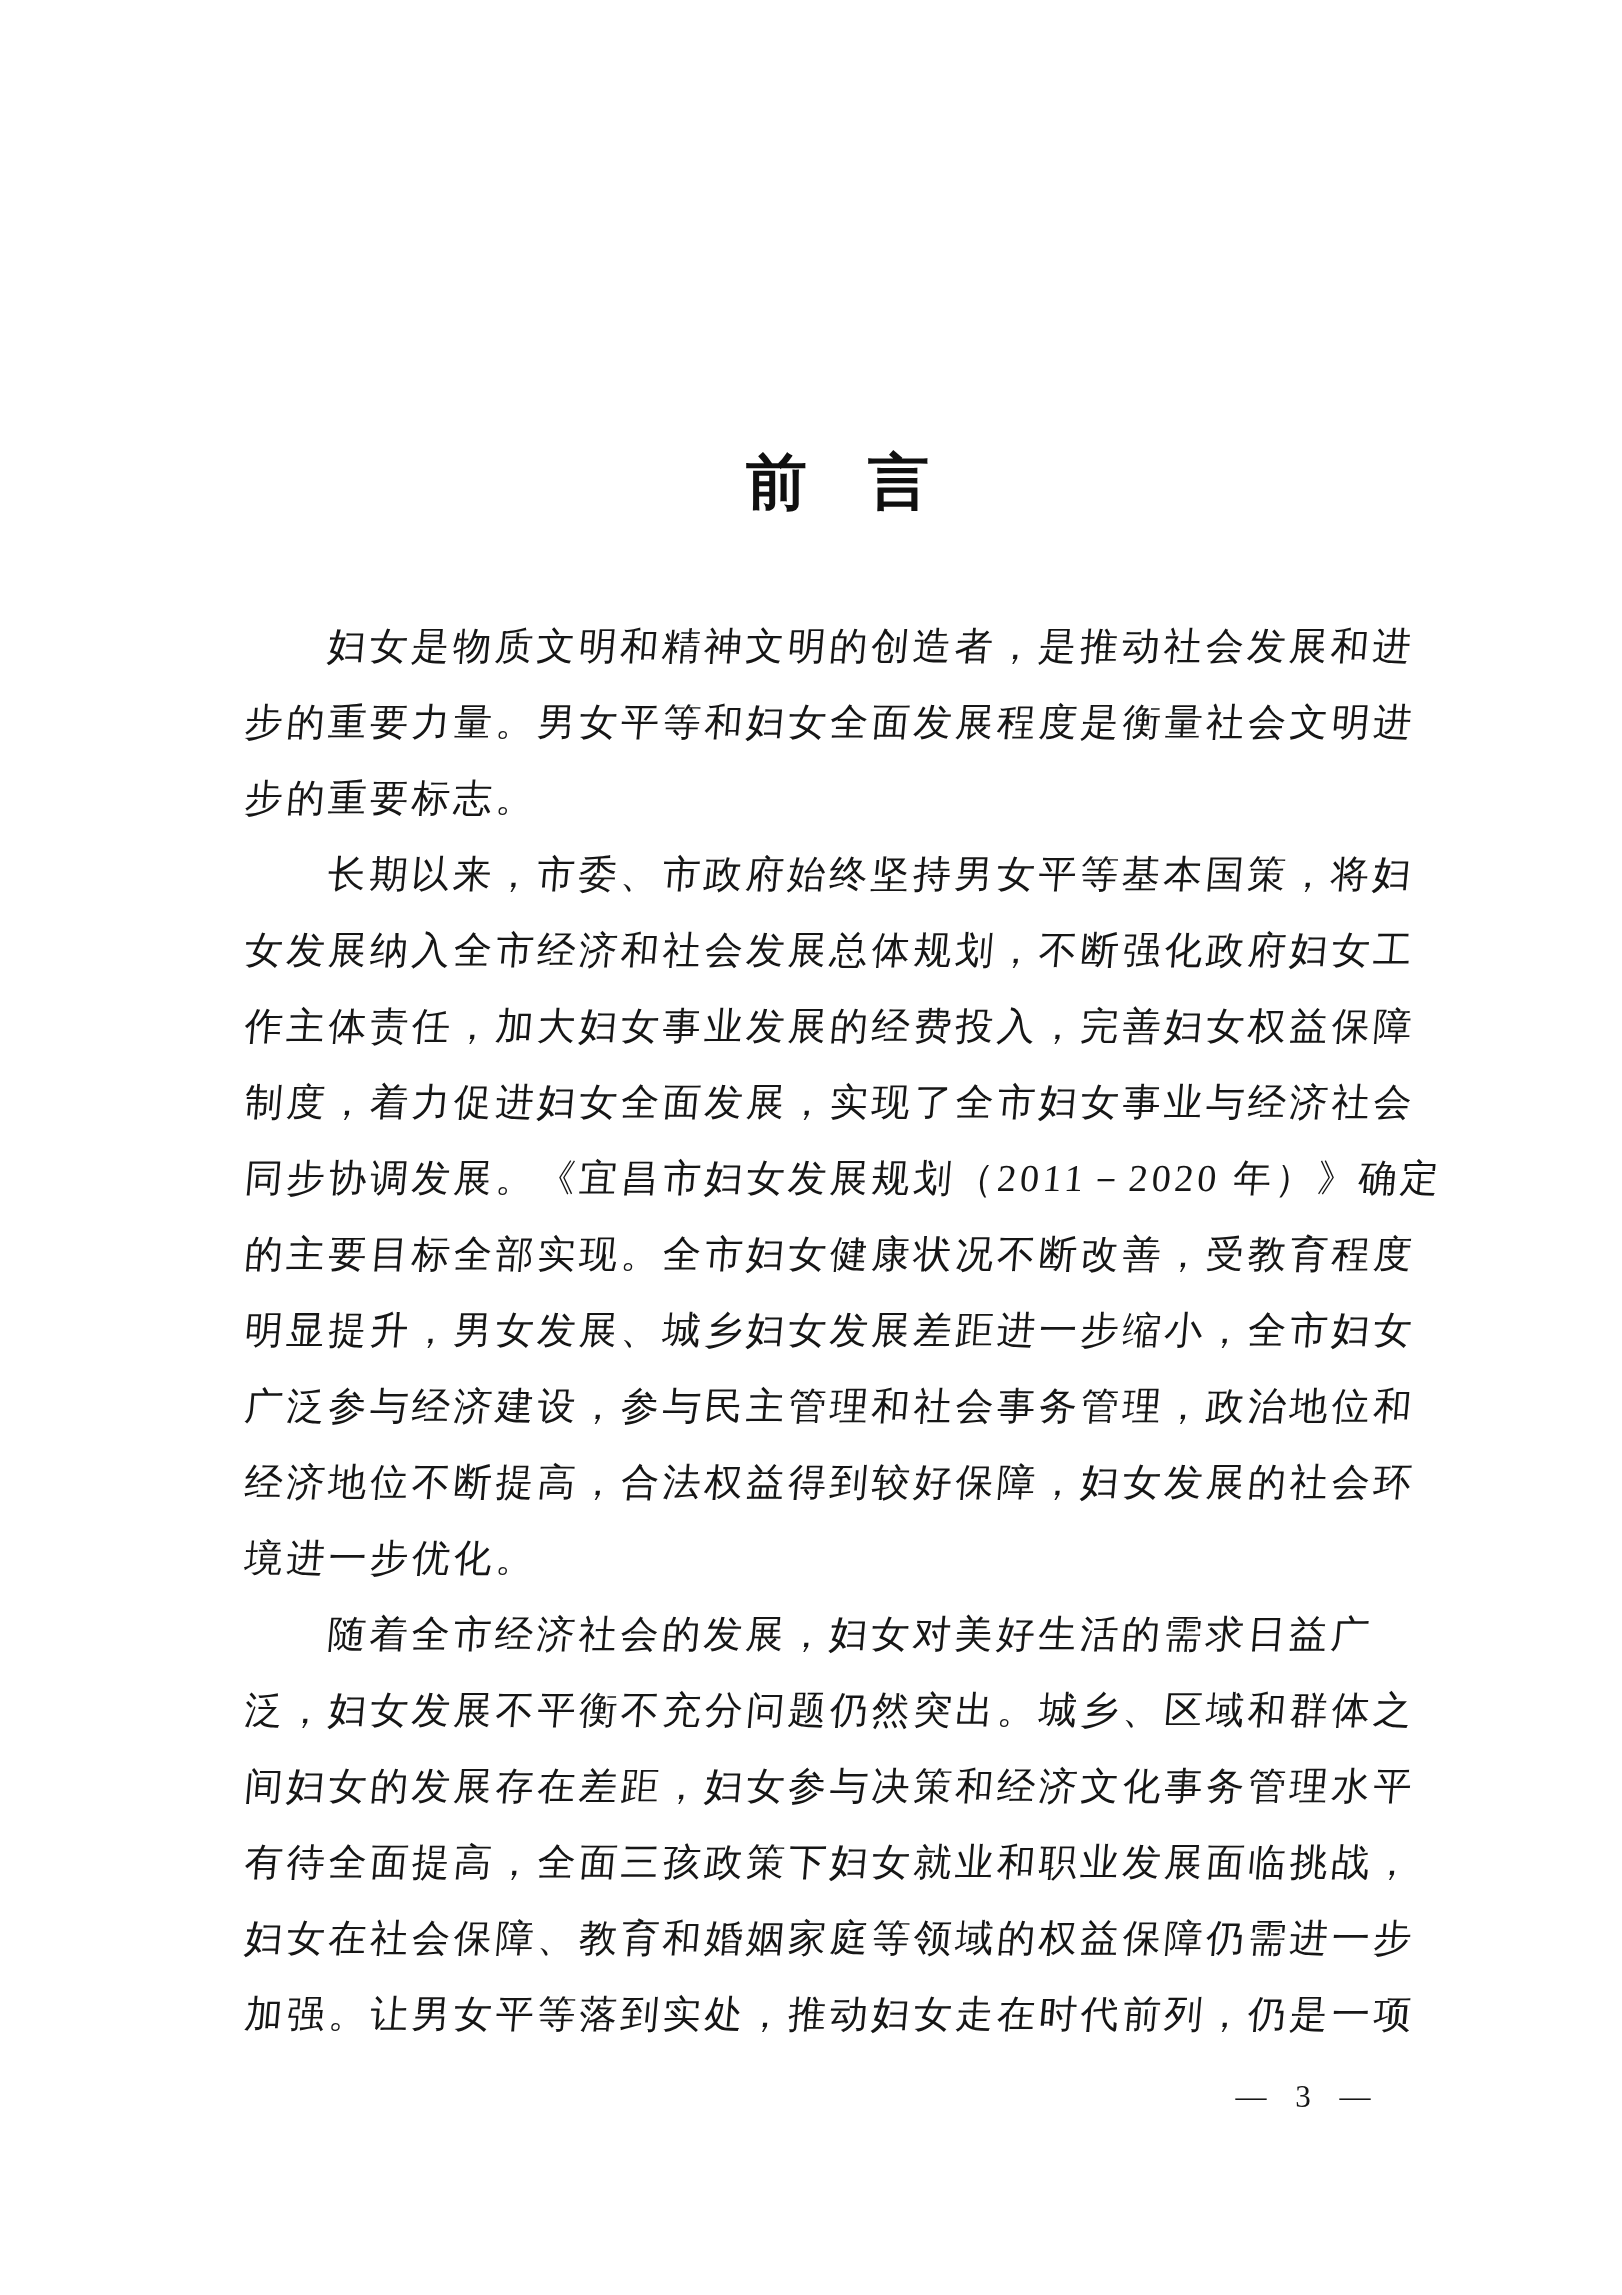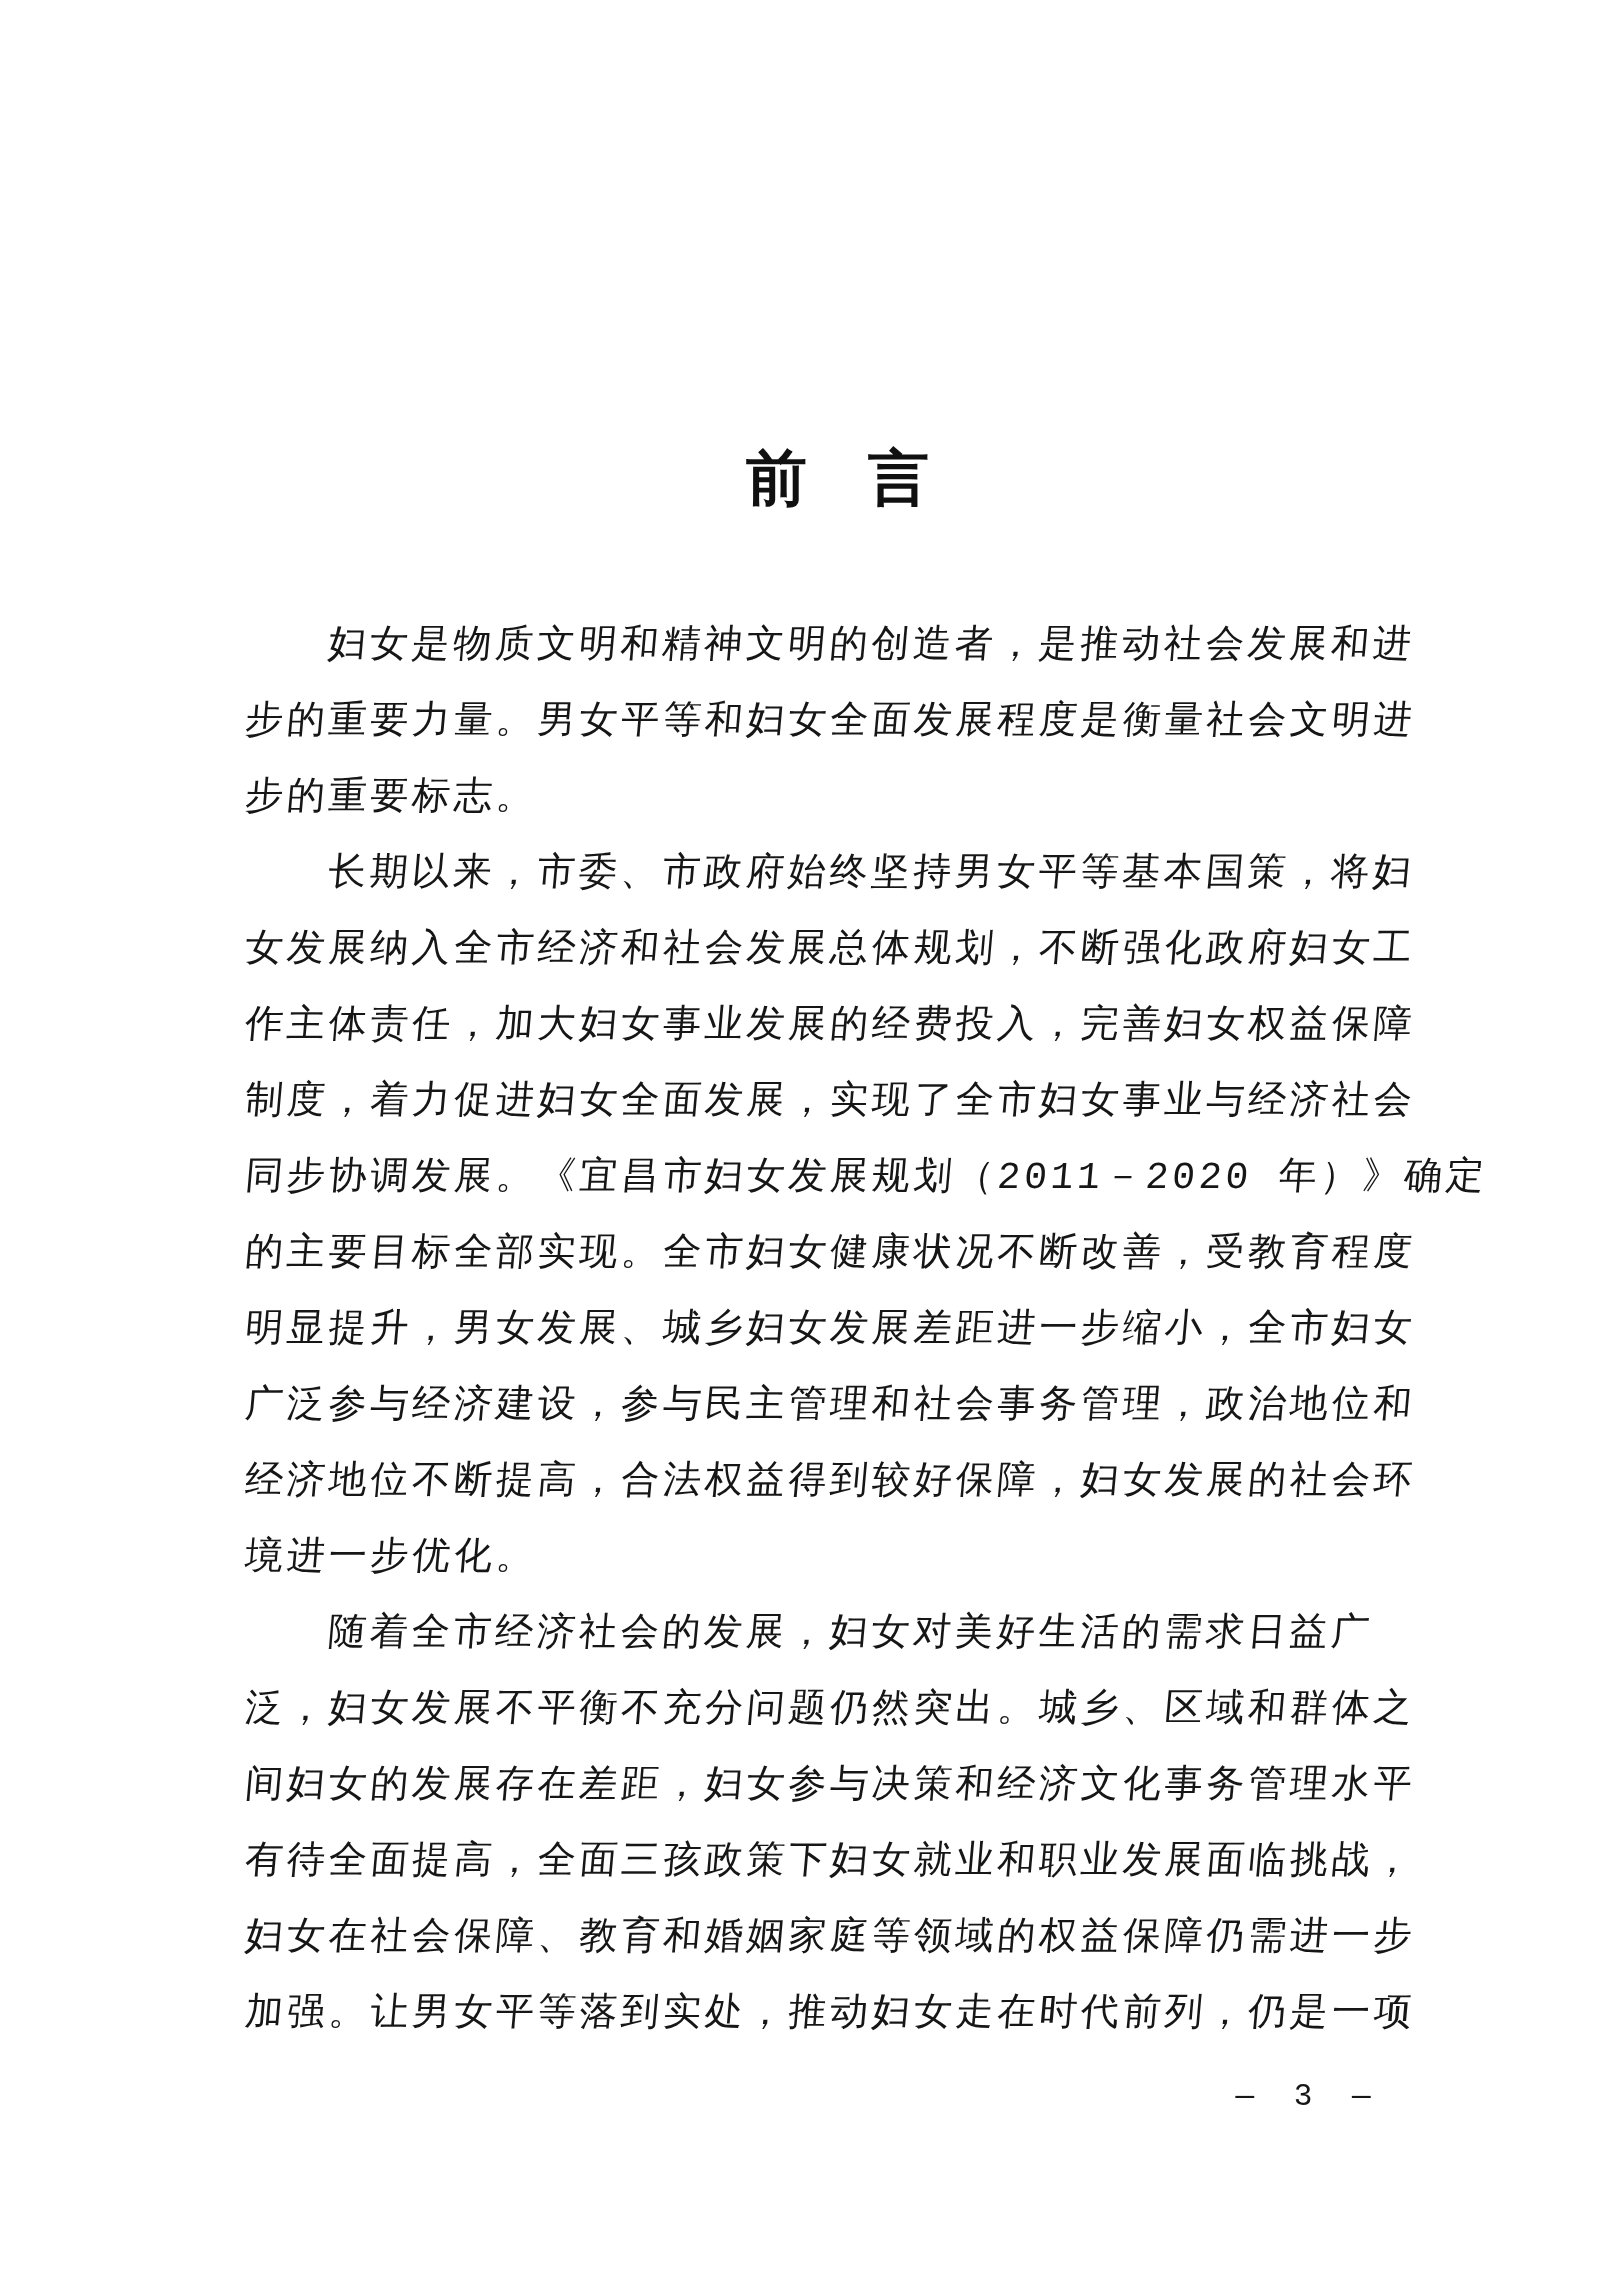--- a/index.html
+++ b/index.html
@@ -6,21 +6,21 @@
     margin: 0;
     padding: 0;
     background: #ffffff;
   }
   .page {
     position: relative;
     width: 1623px;
     height: 2295px;
     background: #ffffff;
     color: #141414;
-    font-family: Liberation Mono, monospace;
+    font-family: Liberation Serif, serif;
     overflow: hidden;
   }
   .doc-title {
     position: absolute;
     top: 449px;
     left: 26px;
     width: 1623px;
     margin: 0;
     text-align: center;
     font-size: 61px;

